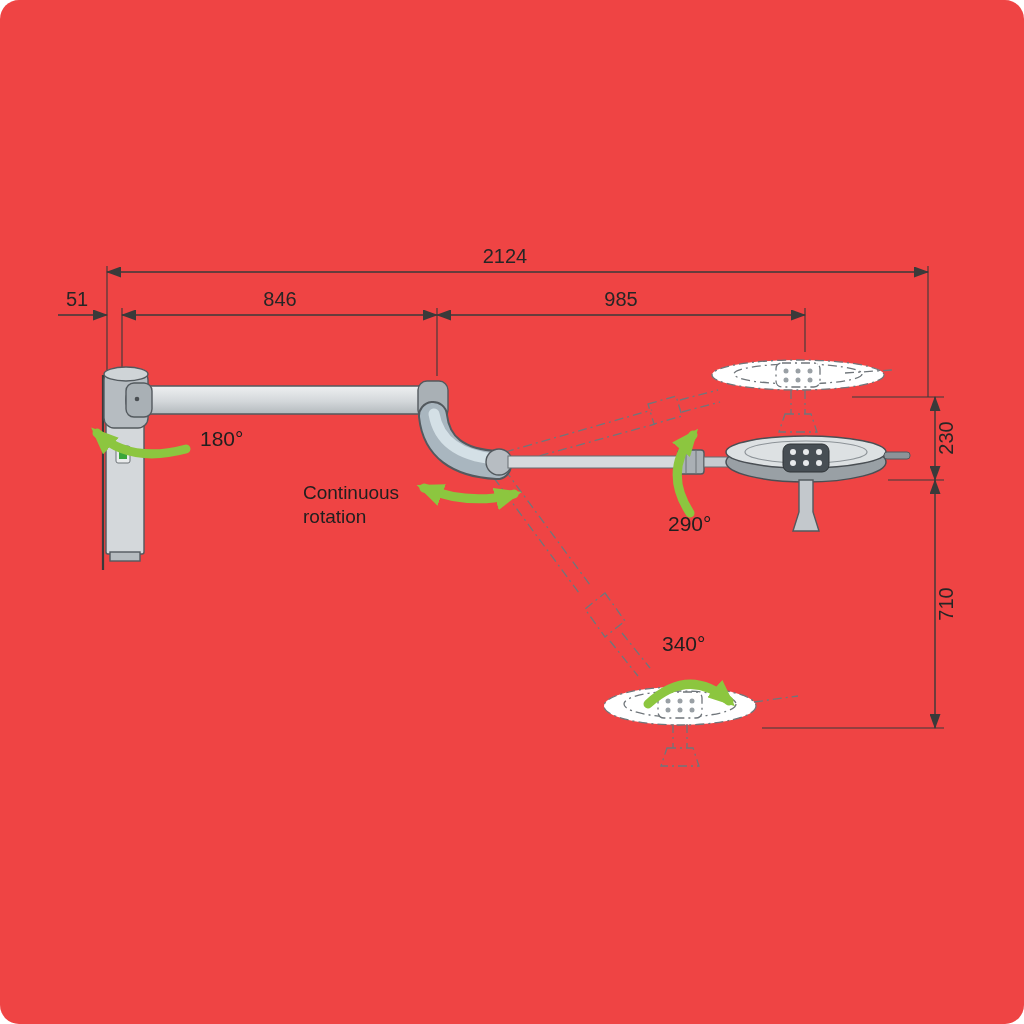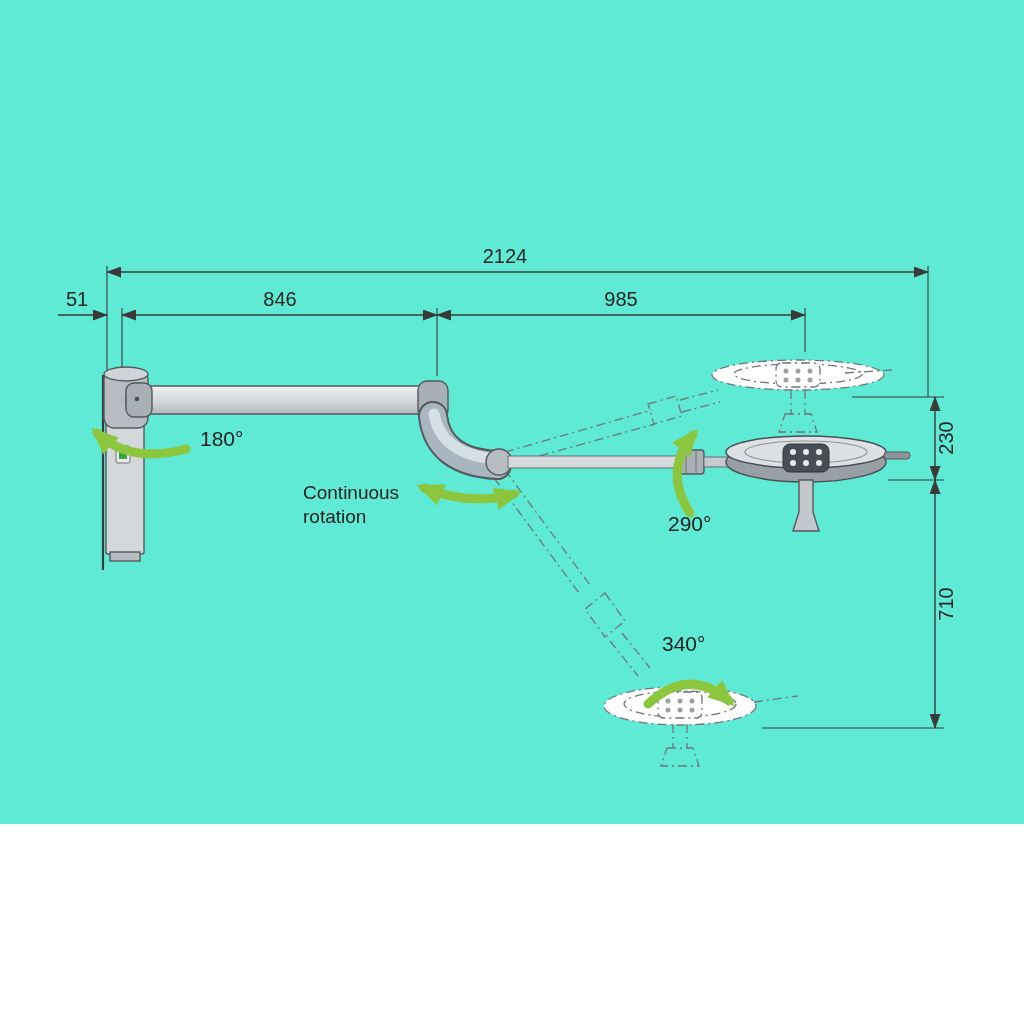--- a/index.html
+++ b/index.html
@@ -1,17 +1,17 @@
 <!DOCTYPE html>
 <html style="--green: #8cc63f; --line: #3a3a3a;"><head>
 <meta charset="utf-8">
 <style>
   html,body{margin:0;padding:0;background:#fff;}
-  #stage{position:relative;width:1024px;height:824px;background:#5eead4;overflow:hidden;
-         font-family:"Liberation Sans", sans-serif;}
+  #stage{position:relative;width:1024px;height:1024px;background:#ef4444;overflow:hidden;
+         font-family:"Liberation Sans", sans-serif;border-radius:19px;}
   svg{display:block;}
   :root{--green:#8cc63f;--line:#3a3a3a;}
   .dim-line{stroke:var(--line);stroke-width:1.4;fill:none;}
   .ext-line{stroke:var(--line);stroke-width:1.1;fill:none;}
   .dim-text{font:20px "Liberation Sans", sans-serif;fill:#262626;}
   .rot-text{font:21px "Liberation Sans", sans-serif;fill:#1f1f1f;}
   .note-text{font:19px "Liberation Sans", sans-serif;fill:#1f1f1f;}
   .ghost{stroke:#70767b;stroke-width:1.3;fill:none;stroke-dasharray:9 4 2 4;}
   .ghost-fill{fill:#ffffff;}
   .solid-edge{stroke:#53595e;stroke-width:1.4;}

